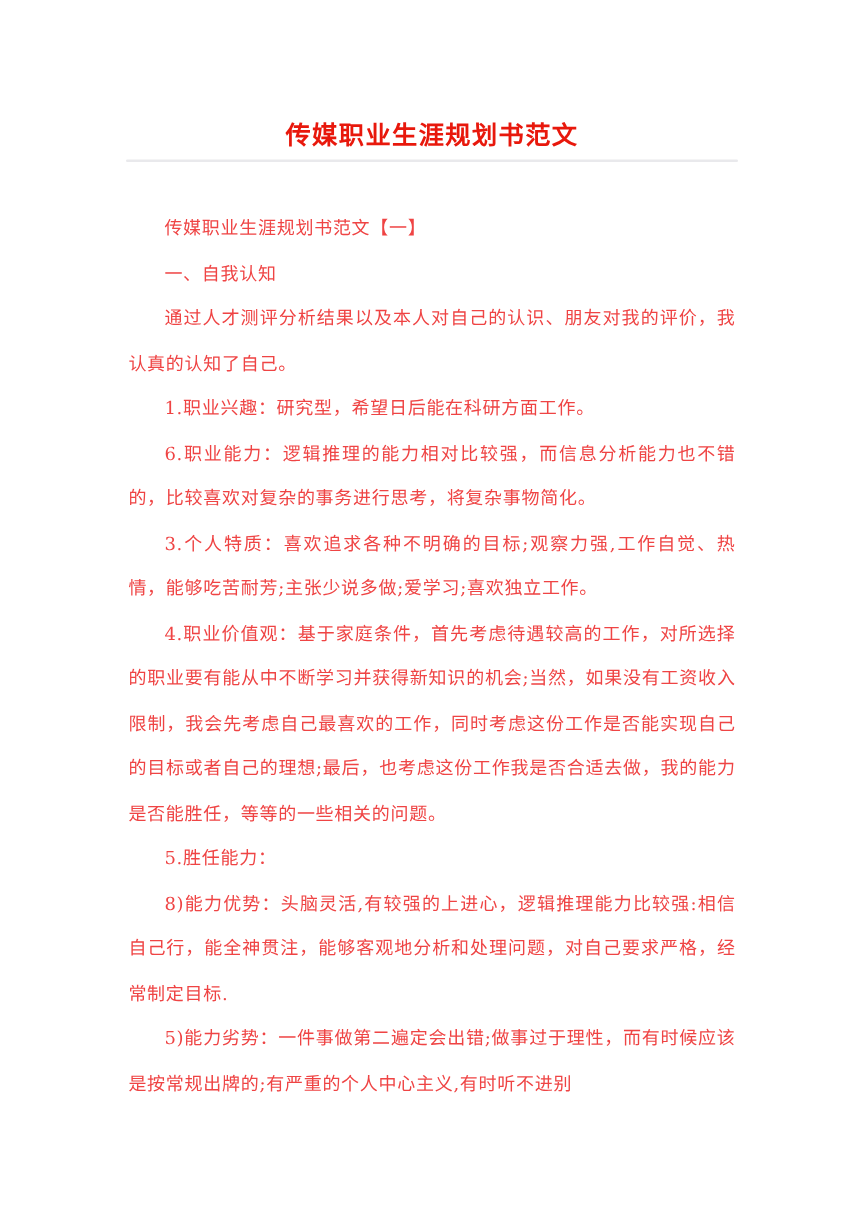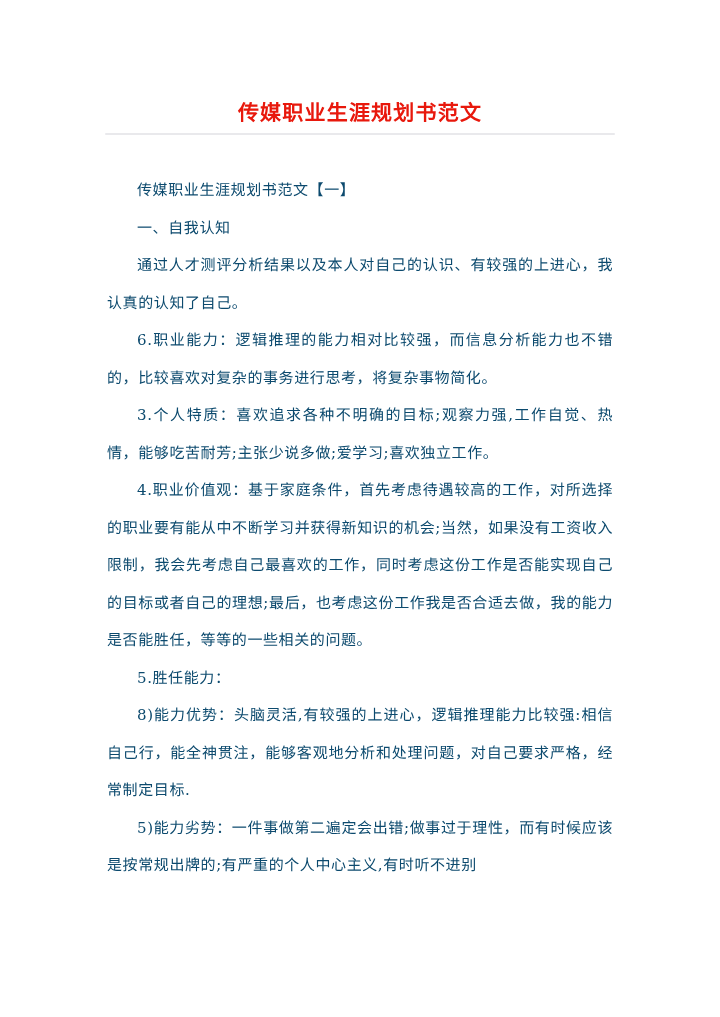--- a/index.html
+++ b/index.html
@@ -46,21 +46,21 @@
   }
 
   
   .body-text {
     position: absolute;
     left: 107px;
     top: 172px;
     width: 506px;
     font-family: "DejaVu Serif", serif;
     font-size: 15px;
-    color: #0c4a6e;
+    color: #ef4444;
     line-height: 37.5px;
   }
 
   .body-text p {
     margin: 0;
     padding: 0;
     text-align: justify;
     text-justify: inter-character;
     letter-spacing: 0.6px;
     white-space: pre-wrap;
@@ -91,22 +91,23 @@
   <h1 class="doc-title">传媒职业生涯规划书范文</h1>
 
   <div class="title-rule"></div>
 
   <div class="body-text">
 
     <p class="indent">传媒职业生涯规划书范文【一】</p>
 
     <p class="indent">一、自我认知</p>
 
-    <p class="block indent">通过人才测评分析结果以及本人对自己的认识、有较强的上进心，我认真的认知了自己。</p>
+    <p class="block indent">通过人才测评分析结果以及本人对自己的认识、朋友对我的评价，我认真的认知了自己。</p>
 
+    <p class="block indent">1.职业兴趣：研究型，希望日后能在科研方面工作。</p>
 
     <p class="block indent">6.职业能力：逻辑推理的能力相对比较强，而信息分析能力也不错的，比较喜欢对复杂的事务进行思考，将复杂事物简化。</p>
 
     <p class="block indent">3.个人特质：喜欢追求各种不明确的目标;观察力强,工作自觉、热情，能够吃苦耐芳;主张少说多做;爱学习;喜欢独立工作。</p>
 
     <p class="block indent">4.职业价值观：基于家庭条件，首先考虑待遇较高的工作，对所选择的职业要有能从中不断学习并获得新知识的机会;当然，如果没有工资收入限制，我会先考虑自己最喜欢的工作，同时考虑这份工作是否能实现自己的目标或者自己的理想;最后，也考虑这份工作我是否合适去做，我的能力是否能胜任，等等的一些相关的问题。</p>
 
     <p class="indent">5.胜任能力：</p>
 
     <p class="block indent">8)能力优势：头脑灵活,有较强的上进心，逻辑推理能力比较强:相信自己行，能全神贯注，能够客观地分析和处理问题，对自己要求严格，经常制定目标.</p>

